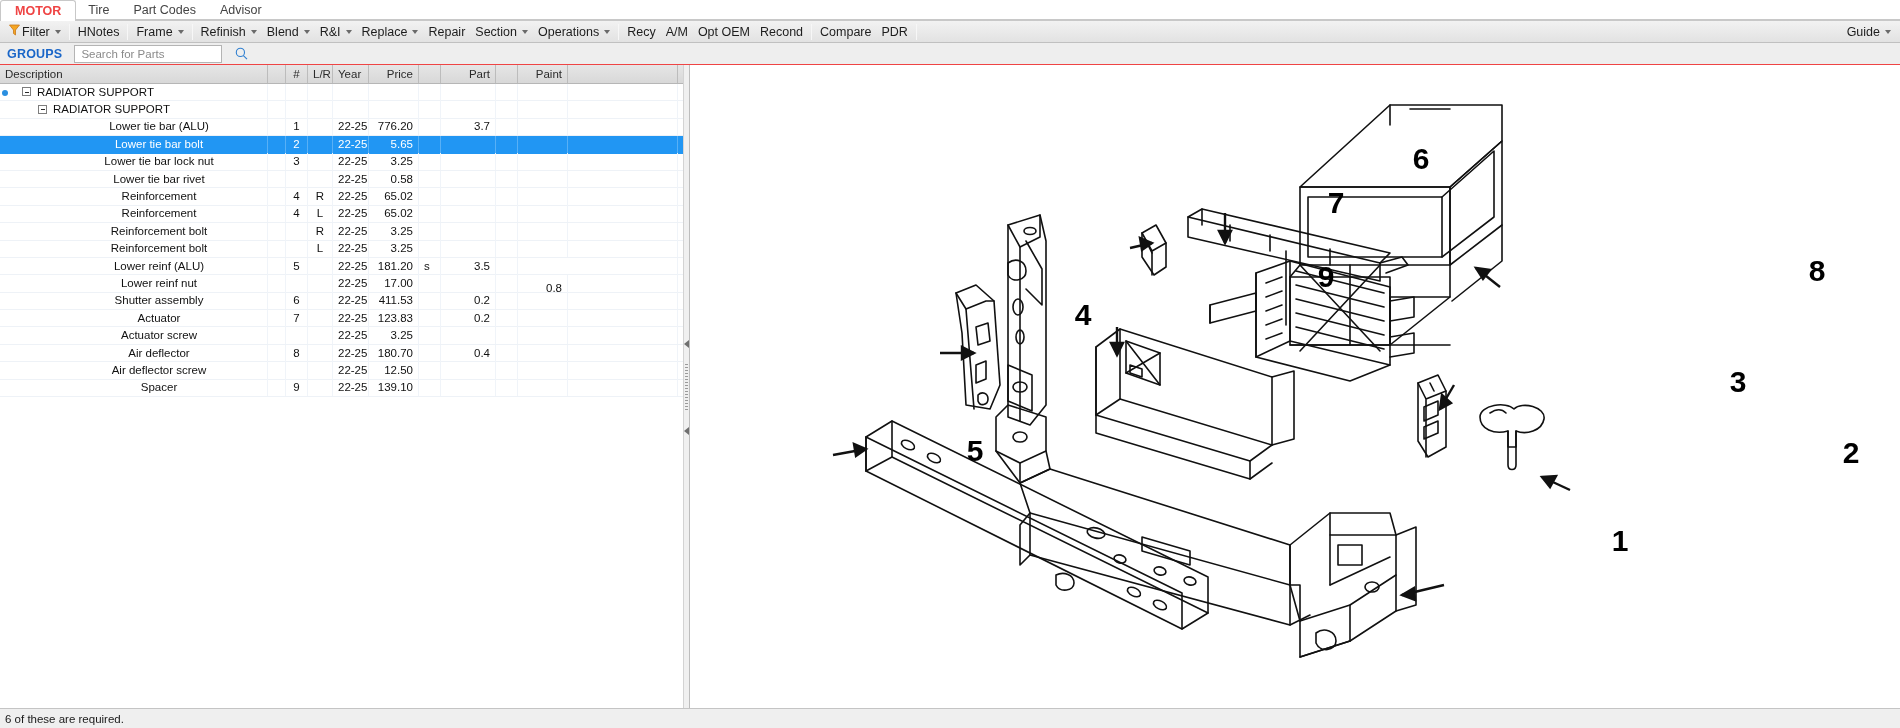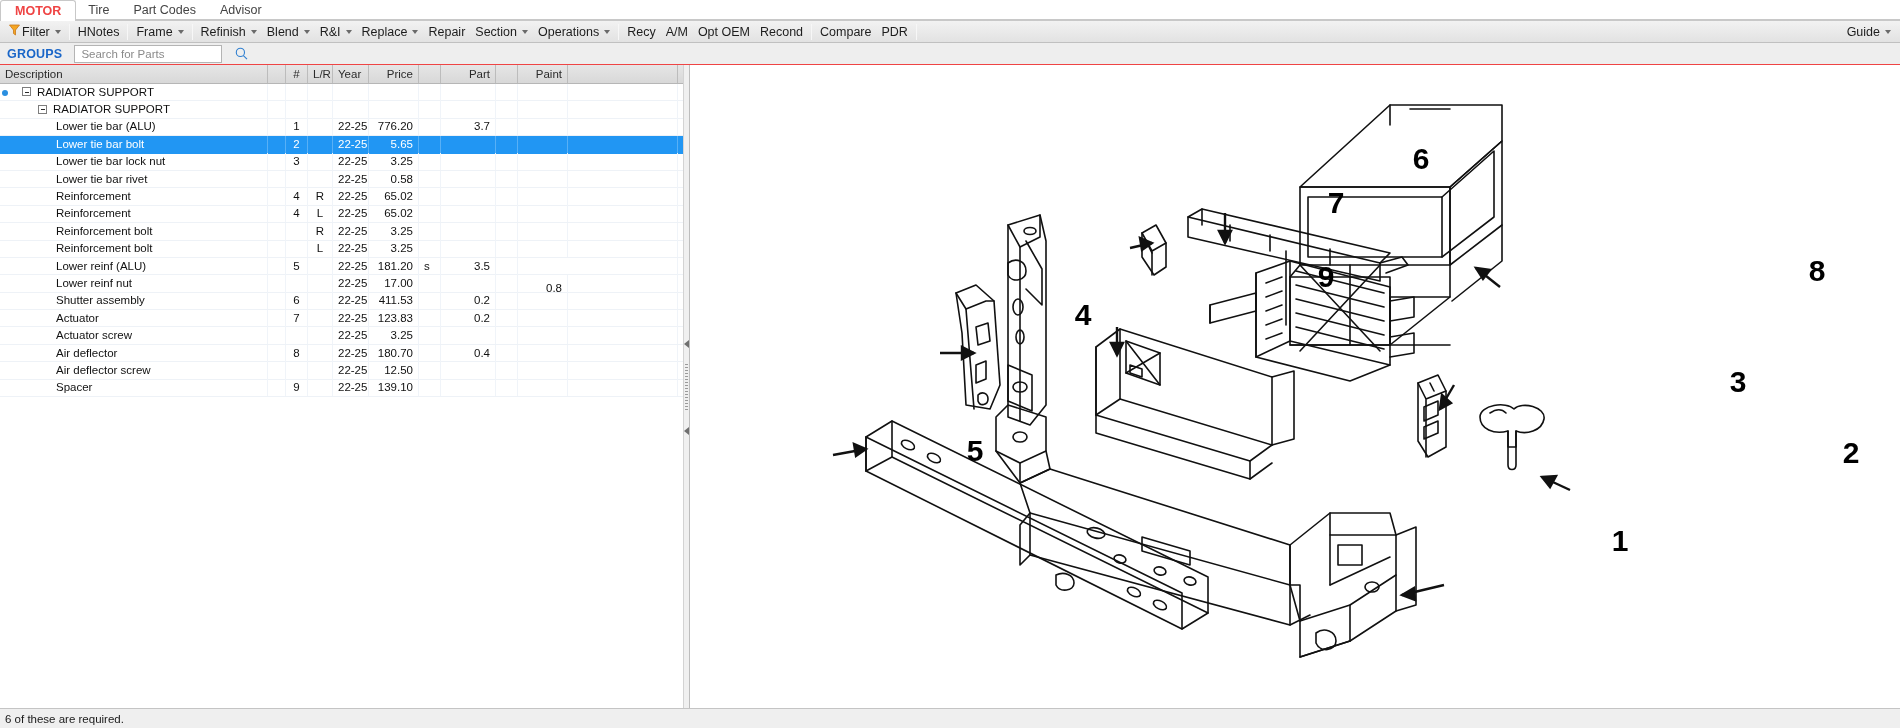--- a/index.html
+++ b/index.html
@@ -207,21 +207,21 @@
     overflow: hidden;
     white-space: nowrap;
     border-right: 1px solid #f0f4f9;
   }
   .row.sel .cell { border-right-color: rgba(255,255,255,.25); }
   .cell.r { text-align: right; }
   .cell.c { text-align: center; }
   .cell.desc { border-right: 1px solid #f0f4f9; position: relative; }
   .indent1 { padding-left: 22px; }
   .indent2 { padding-left: 38px; }
-  .indent3 { padding-left: 56px; }
+  .indent3 { padding-left: 56px; text-align: center; }
   .expander {
     display: inline-block;
     width: 9px; height: 9px;
     border: 1px solid #7d7d7d;
     background: #fff;
     position: relative;
     vertical-align: middle;
     margin-right: 6px;
     top: -1px;
   }

